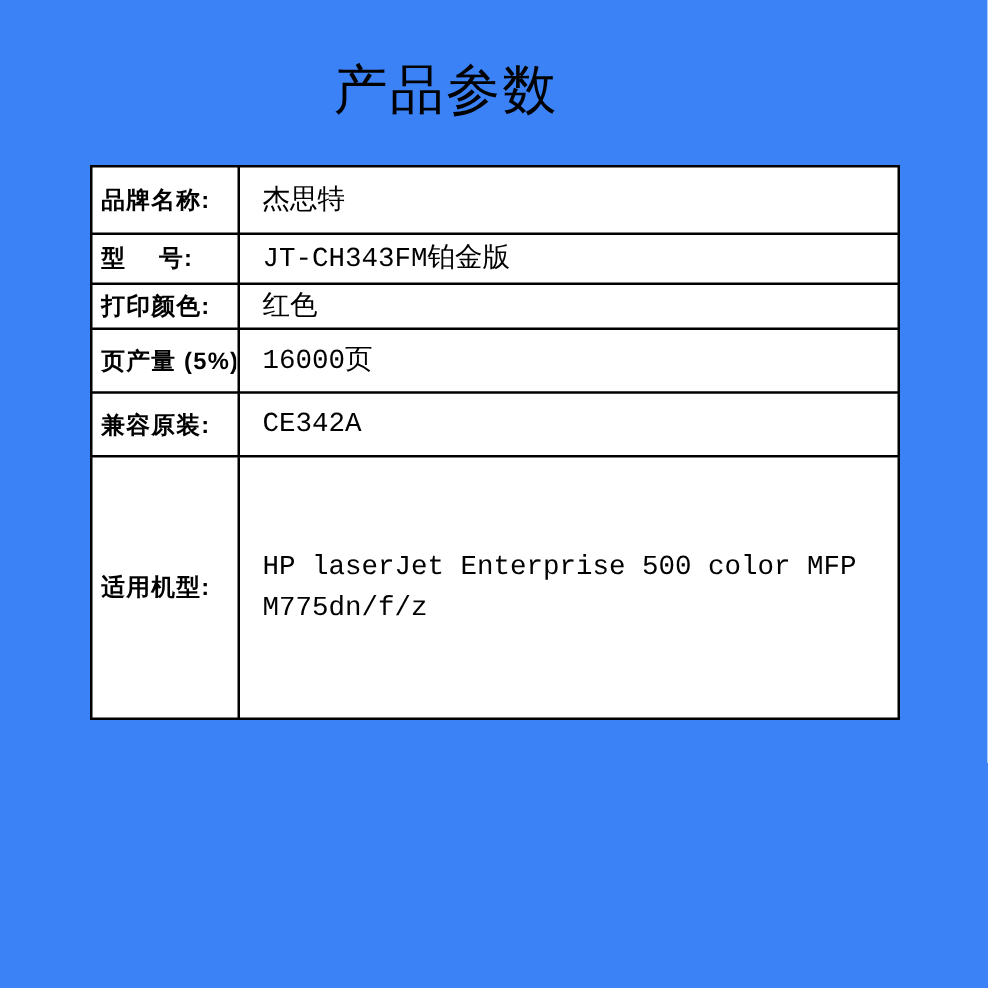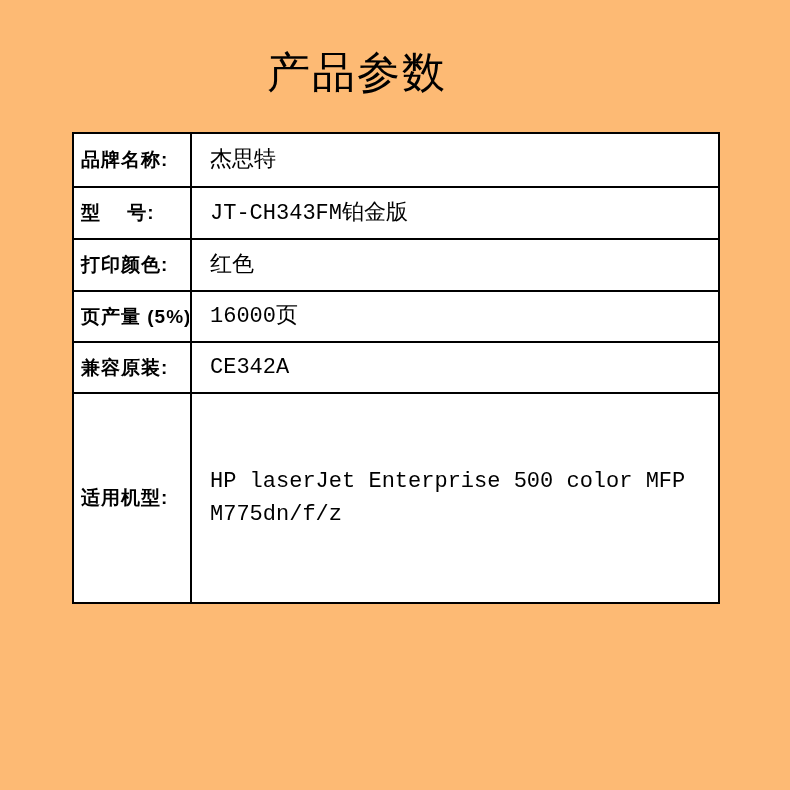--- a/index.html
+++ b/index.html
@@ -4,21 +4,21 @@
 <style>
   html, body {
     margin: 0;
     padding: 0;
     background: #ffffff;
   }
   .page {
     position: relative;
     width: 790px;
     height: 790px;
-    background: #fdba74;
+    background: #3b82f6;
     overflow: hidden;
   }
   .title {
     position: absolute;
     top: 42px;
     left: 0;
     width: 714px;
     text-align: center;
     font-family: "DejaVu Serif", "Liberation Serif", serif;
     font-size: 43px;
@@ -53,22 +53,22 @@
     border-radius: 13px;
   }
   td.value-cell {
     font-family: "Liberation Mono", "DejaVu Sans Mono", monospace;
     font-size: 22px;
     color: #000000;
     padding: 0 0 0 18px;
     line-height: 1.5;
   }
   tr.row-1 { height: 54px; }
-  tr.row-2 { height: 52px; }
-  tr.row-3 { height: 52px; }
+  tr.row-2 { height: 40px; }
+  tr.row-3 { height: 36px; }
   tr.row-4 { height: 51px; }
   tr.row-5 { height: 51px; padding-left: 12px; }
   tr.row-6 { height: 210px; padding-left: 48px; }
 </style>
 </head>
 <body>
 
 <div class="page">
 
   <div class="title">产品参数</div>

